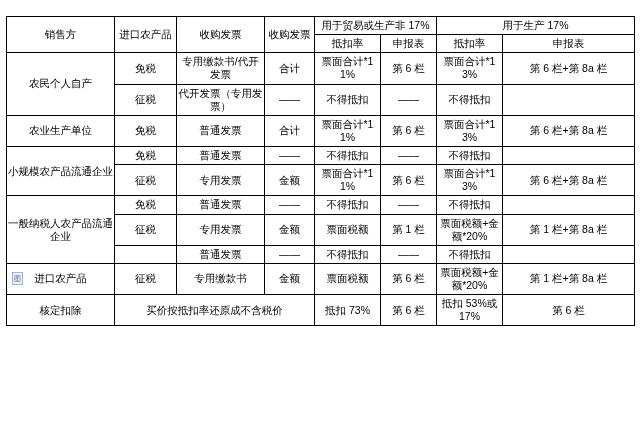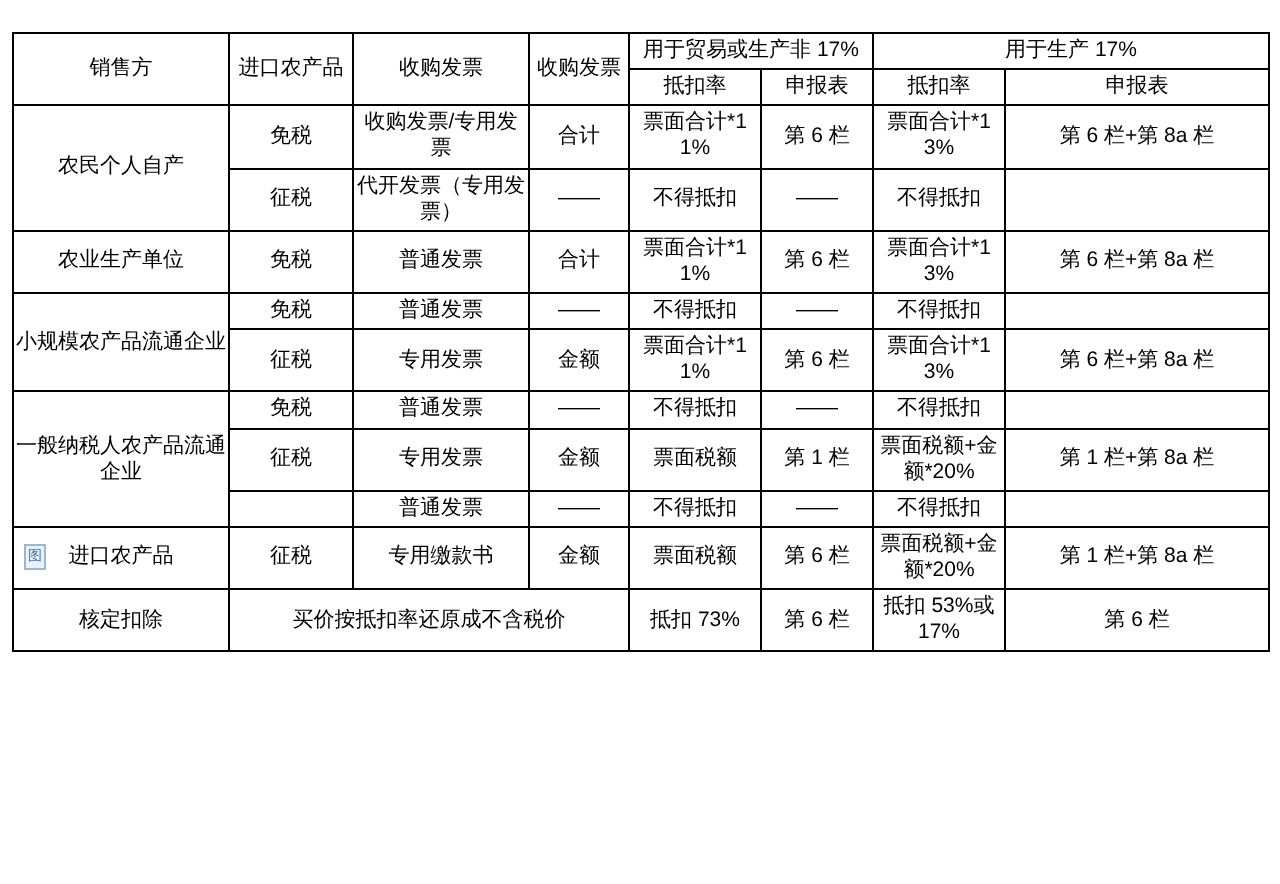--- a/index.html
+++ b/index.html
@@ -107,21 +107,21 @@
         <td class="hdr">申报表</td>
         <td class="hdr">抵扣率</td>
         <td class="hdr">申报表</td>
       </tr>
     </thead>
     <tbody>
 
       <tr class="r-tall">
         <td class="seller" rowspan="2">农民个人自产</td>
         <td class="policy">免税</td>
-        <td class="invoice">收购发票/专用发票</td>
+        <td class="invoice">专用缴款书/代开发票</td>
         <td class="small">合计</td>
         <td class="small">票面合计*11%</td>
         <td class="small">第 6 栏</td>
         <td class="small">票面合计*13%</td>
         <td class="small">第 6 栏+第 8a 栏</td>
       </tr>
 
       <tr class="r-tall">
         <td class="policy">征税</td>
         <td class="invoice">代开发票（专用发票）</td>

